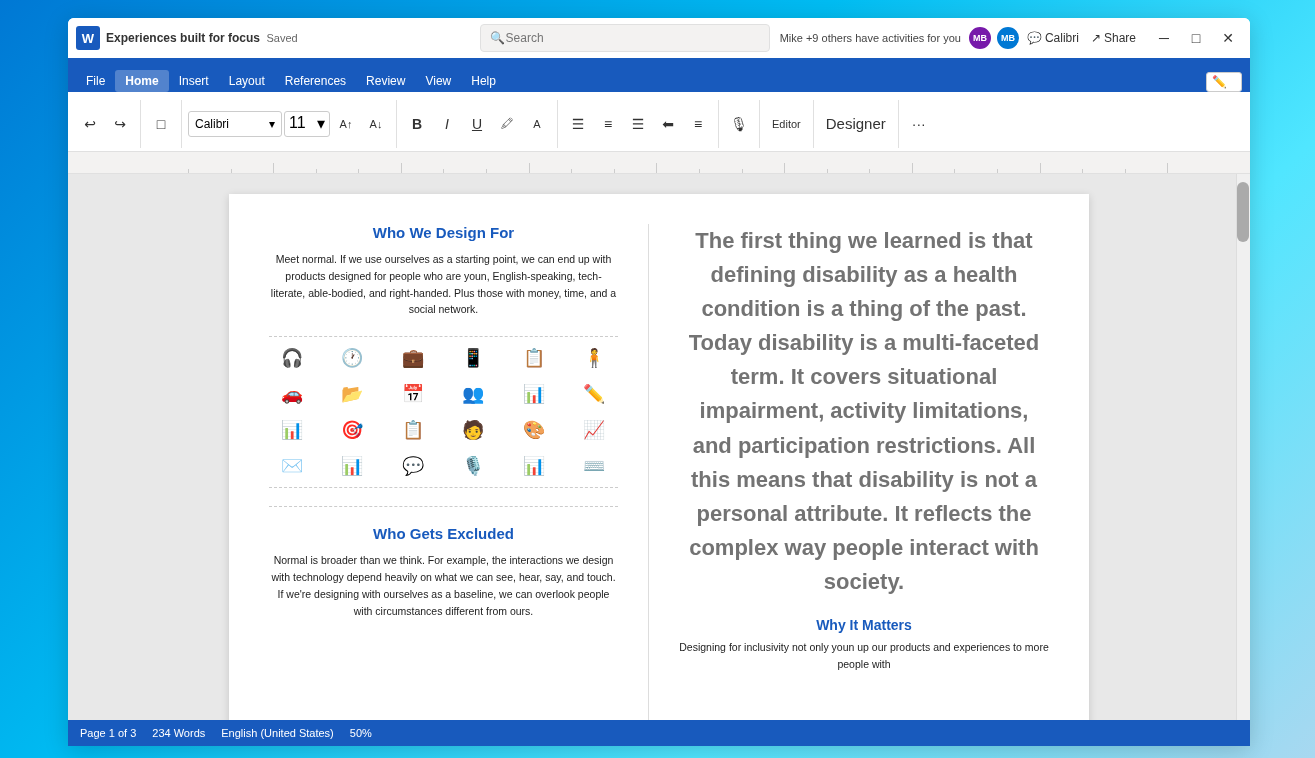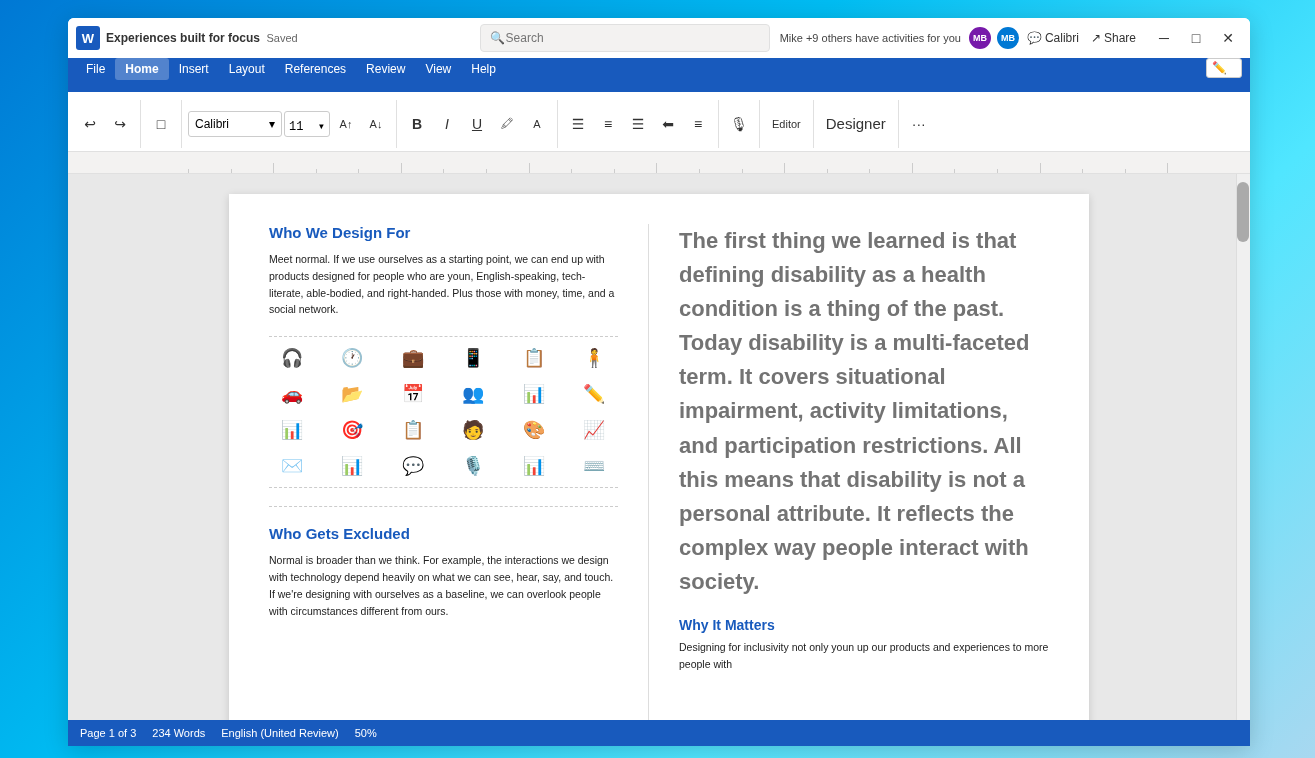--- a/index.html
+++ b/index.html
@@ -132,21 +132,21 @@
       justify-content: center;
       border-radius: 4px;
       cursor: pointer;
       font-size: 14px;
       color: #333;
     }
 
     
     .menu-bar {
       display: flex;
-      align-items: flex-start;
+      align-items: flex-end;
       background: #185abd;
       height: 34px;
       padding: 0 8px;
       flex-shrink: 0;
     }
     .menu-item {
       color: #fff;
       font-size: 12px;
       padding: 4px 10px;
       border-radius: 3px;
@@ -196,29 +196,28 @@
       border: 1px solid #ccc;
       border-radius: 3px;
       padding: 2px 6px;
       font-size: 12px;
       width: 94px;
       height: 26px;
       cursor: pointer;
     }
     .font-size-selector {
       display: flex;
-      align-items: flex-end;
+      align-items: flex-start;
       border: 1px solid #ccc;
       border-radius: 3px;
       padding: 2px 4px;
-      font-size: 12px;
+      font-size: 16px;
       width: 46px;
       height: 26px;
       cursor: pointer;
-      font-family: Liberation Mono, monospace;
     }
     .rb-bold { font-weight: bold; }
     .rb-italic { font-style: italic; }
     .rb-underline { text-decoration: underline; }
 
     
     .ruler {
       height: 22px;
       background: #f3f2f1;
       border-bottom: 1px solid #e0e0e0;
@@ -244,20 +243,21 @@
 
     
     .doc-area {
       flex: 1;
       background: #e8e8e8;
       overflow-y: auto;
       display: flex;
       justify-content: center;
       padding: 20px 0;
       position: relative;
+      text-align: center;
     }
     .doc-page {
       width: 860px;
       min-height: 640px;
       background: #fff;
       box-shadow: 0 2px 8px rgba(0,0,0,0.15);
       display: flex;
       gap: 0;
       padding: 30px 40px;
     }
@@ -555,20 +555,20 @@
 
     <div class="scroll-indicator">
       <div class="scroll-thumb"></div>
     </div>
   </div>
 
   <div class="status-bar">
     <div class="status-left">
       <span>Page 1 of 3</span>
       <span>234 Words</span>
-      <span>English (United Review)</span>
+      <span>English (United States)</span>
     </div>
     <div class="status-right">
       <span>50%</span>
     </div>
   </div>
 
 </div>
 
 </body></html>

